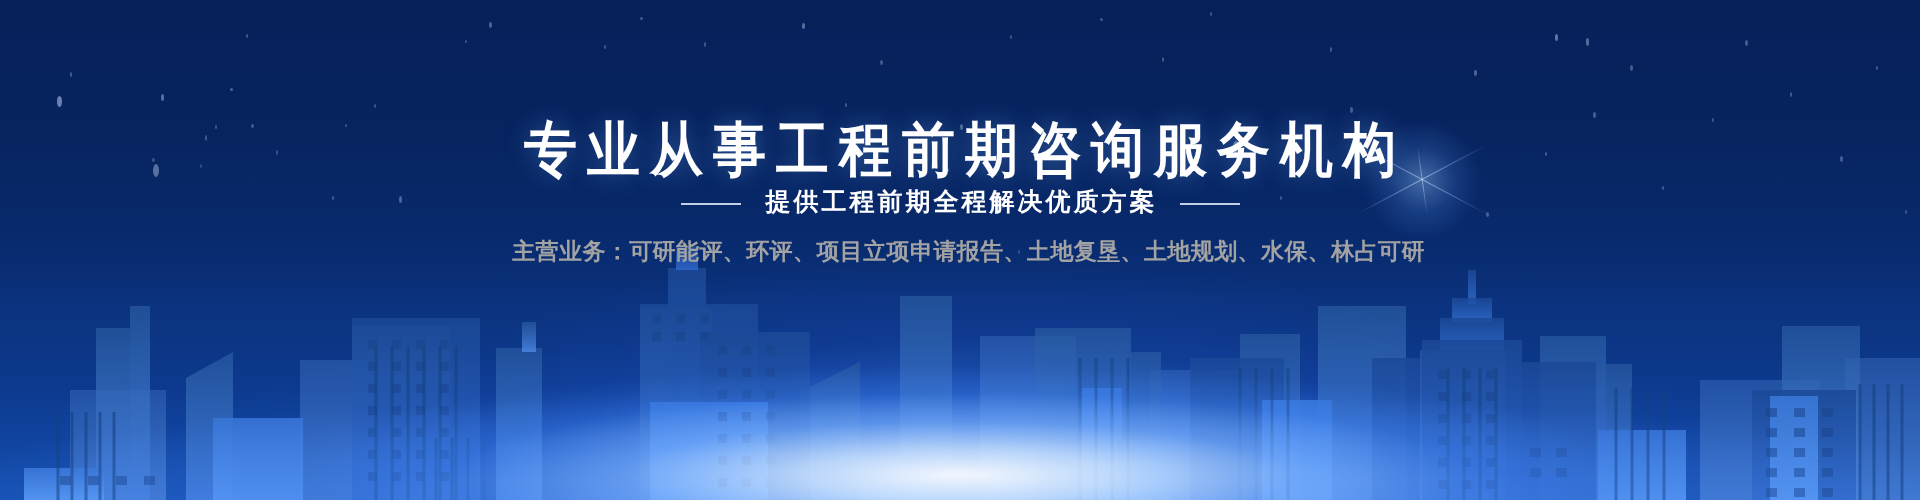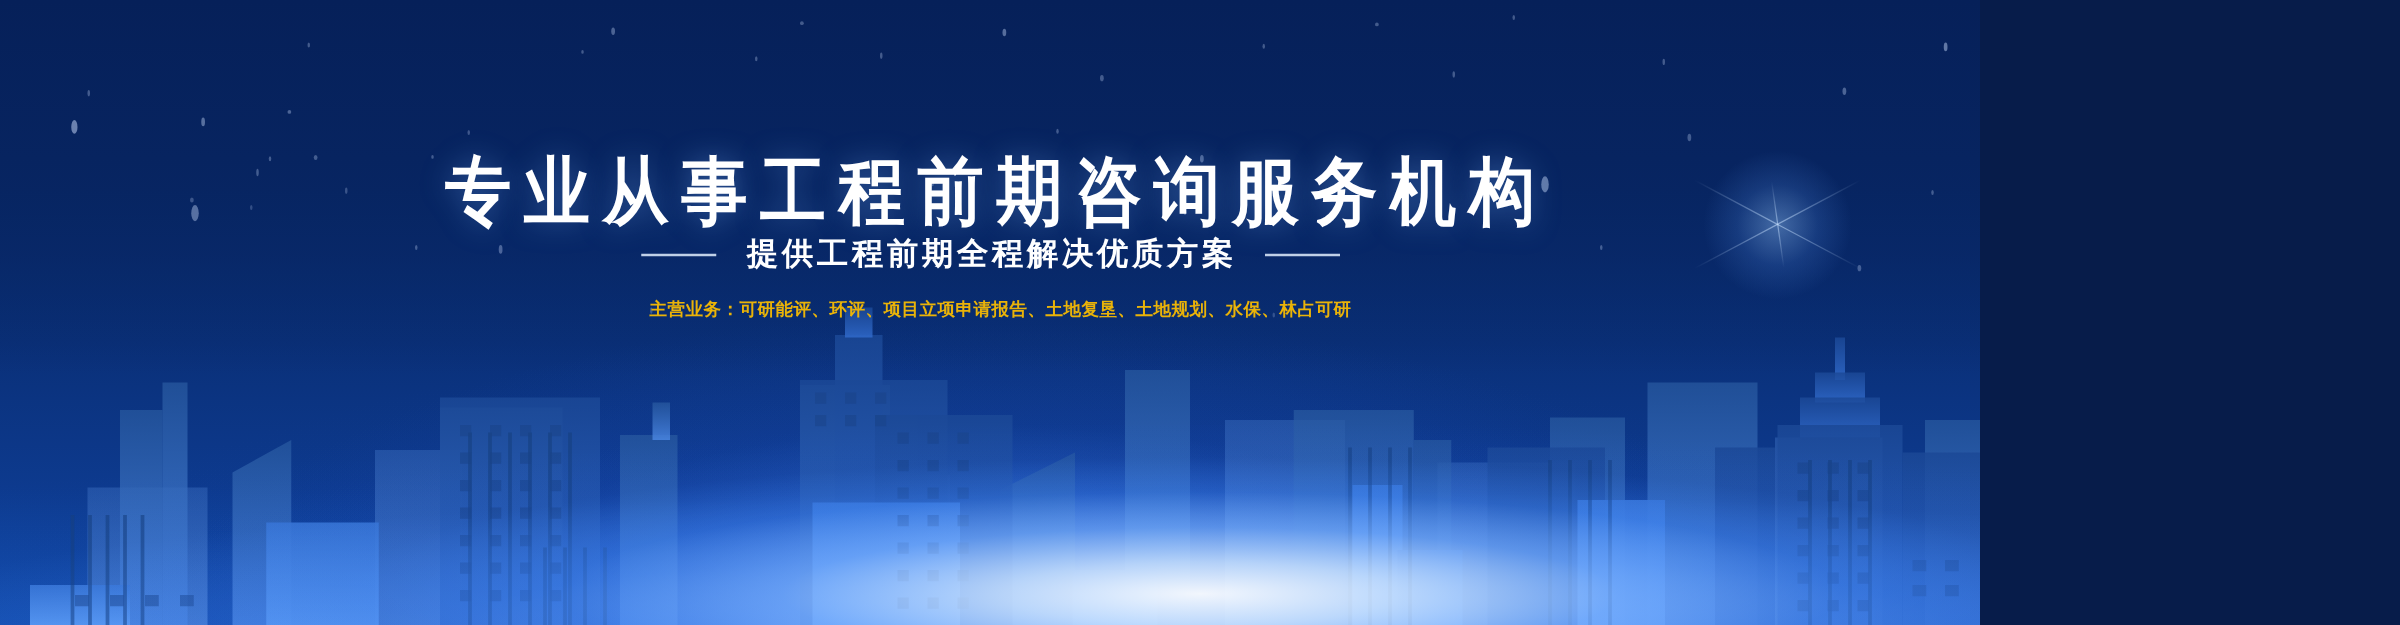--- a/index.html
+++ b/index.html
@@ -2,24 +2,24 @@
 <html><head>
 <meta charset="utf-8">
 <style>
   html, body {
     margin: 0;
     padding: 0;
     background: #071c4a;
   }
   #banner {
     position: relative;
-    width: 1584px;
+    width: 1920px;
     height: 500px;
     overflow: hidden;
-    font-family: Liberation Serif, serif;
+    font-family: Liberation Mono, monospace;
     background: #0a2a69;
   }
 
   
   .sky {
     position: absolute;
     inset: 0;
     background:
       radial-gradient(ellipse 1100px 520px at 50% 118%, rgba(120,175,255,0.95) 0%, rgba(70,135,245,0.55) 26%, rgba(30,80,190,0.18) 48%, rgba(10,42,105,0) 66%),
       radial-gradient(ellipse 1500px 700px at 50% 150%, rgba(60,130,240,0.55) 0%, rgba(20,60,160,0.15) 45%, rgba(10,42,105,0) 70%),
@@ -117,22 +117,22 @@
     color: #ffffff;
     font-size: 25px;
     font-weight: 700;
     letter-spacing: 3px;
     line-height: 1;
     text-indent: 3px;
     white-space: nowrap;
   }
   .biz {
     margin-top: 26px;
-    color: #eab308;
-    font-size: 14px;
+    color: #a3a3a3;
+    font-size: 23px;
     font-weight: 700;
     letter-spacing: .4px;
     line-height: 1;
     white-space: nowrap;
     padding-left: 17px;
   }
 </style>
 </head>
 <body>
 

